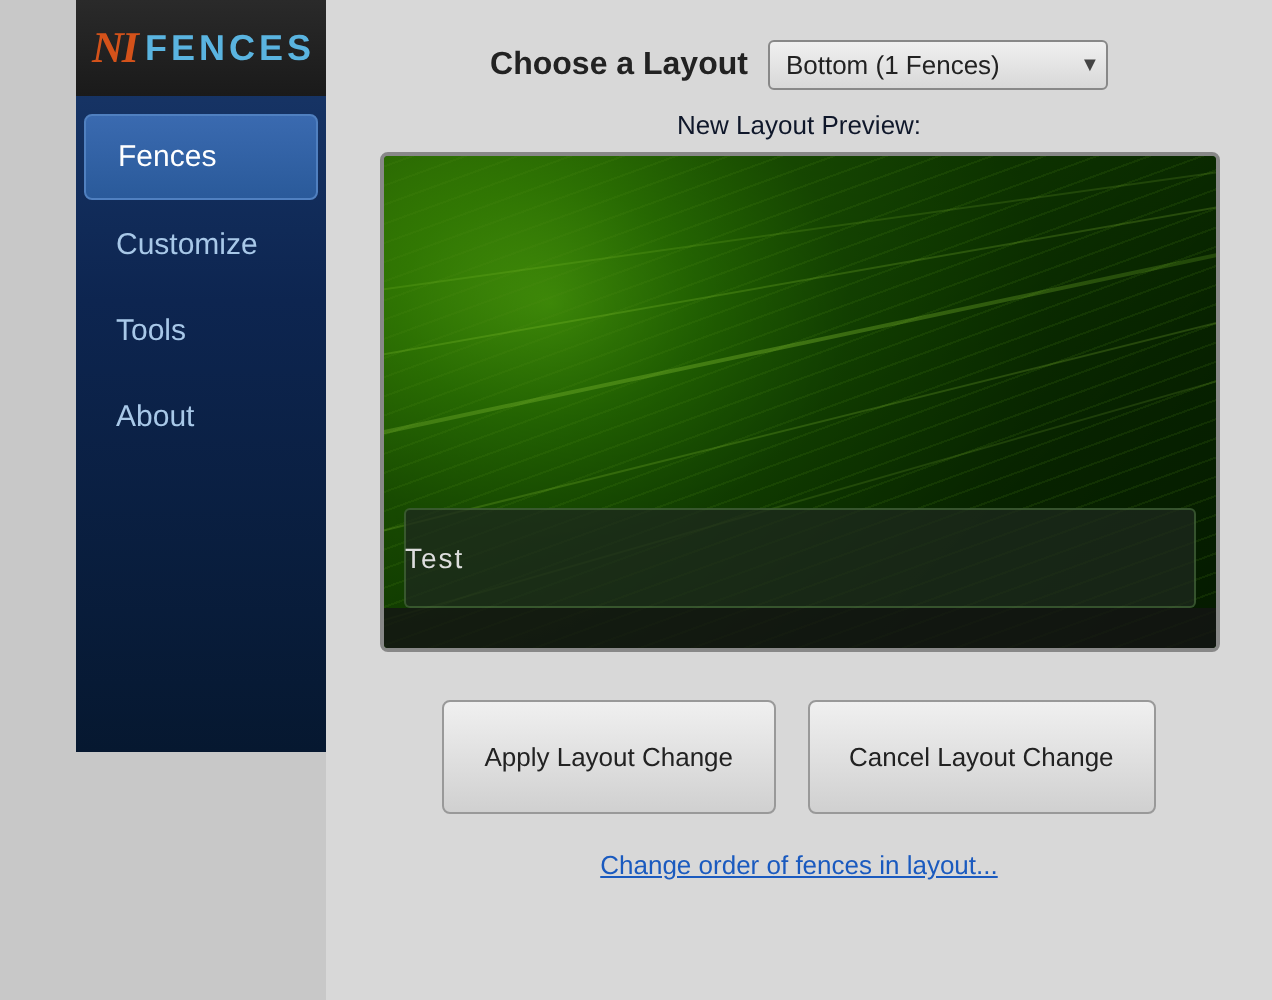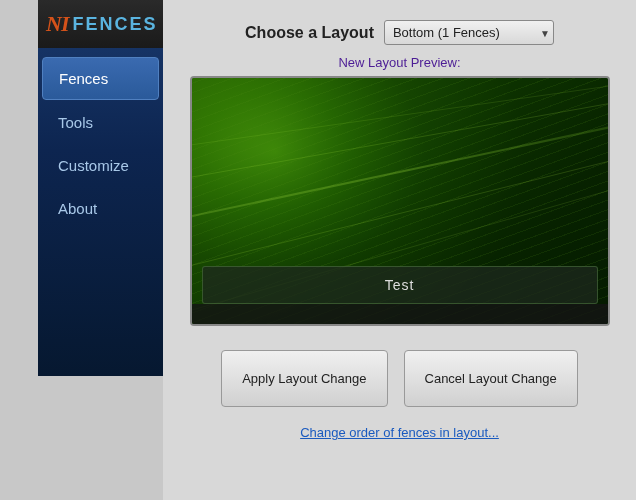--- a/index.html
+++ b/index.html
@@ -119,21 +119,21 @@
       right: 4px;
       top: 50%;
       transform: translateY(-50%);
       pointer-events: none;
       color: #444;
       font-size: 10px;
     }
 
     .preview-label {
       font-size: 13px;
-      color: #4c1d95;
+      color: #0f172a;
       margin-bottom: 6px;
       text-align: center;
     }
 
     .preview-container {
       width: 420px;
       height: 250px;
       border: 2px solid #888;
       border-radius: 4px;
       overflow: hidden;
@@ -162,27 +162,27 @@
       height: 20px;
       background: rgba(20,20,20,0.8);
     }
 
     
     .fence-panel {
       position: absolute;
       bottom: 20px;
       left: 10px;
       right: 10px;
-      height: 38px;
+      height: 50px;
       background: rgba(30,40,30,0.75);
       border: 1px solid rgba(100,150,80,0.4);
       border-radius: 3px;
       display: flex;
       align-items: center;
-      justify-content: center;
+      justify-content: flex-start;
       margin-top: 16px;
     }
 
     .fence-panel-label {
       color: #ddd;
       font-size: 14px;
       letter-spacing: 1px;
     }
 
     
@@ -230,24 +230,24 @@
 <div class="sidebar">
   <div class="logo-area">
     <span class="logo-ni">NI</span>
     <span class="logo-fences">Fences</span>
   </div>
   <nav class="nav-items">
     <div class="nav-item active">
       <span>Fences</span>
     </div>
     <div class="nav-item">
+      <span>Customize</span>
+    </div>
+    <div class="nav-item">
       <span>Tools</span>
-    </div>
-    <div class="nav-item">
-      <span>Customize</span>
     </div>
     <div class="nav-item">
       <span>About</span>
     </div>
   </nav>
 </div>
 
 <div class="main-content">
 
   <div class="layout-chooser-row">

